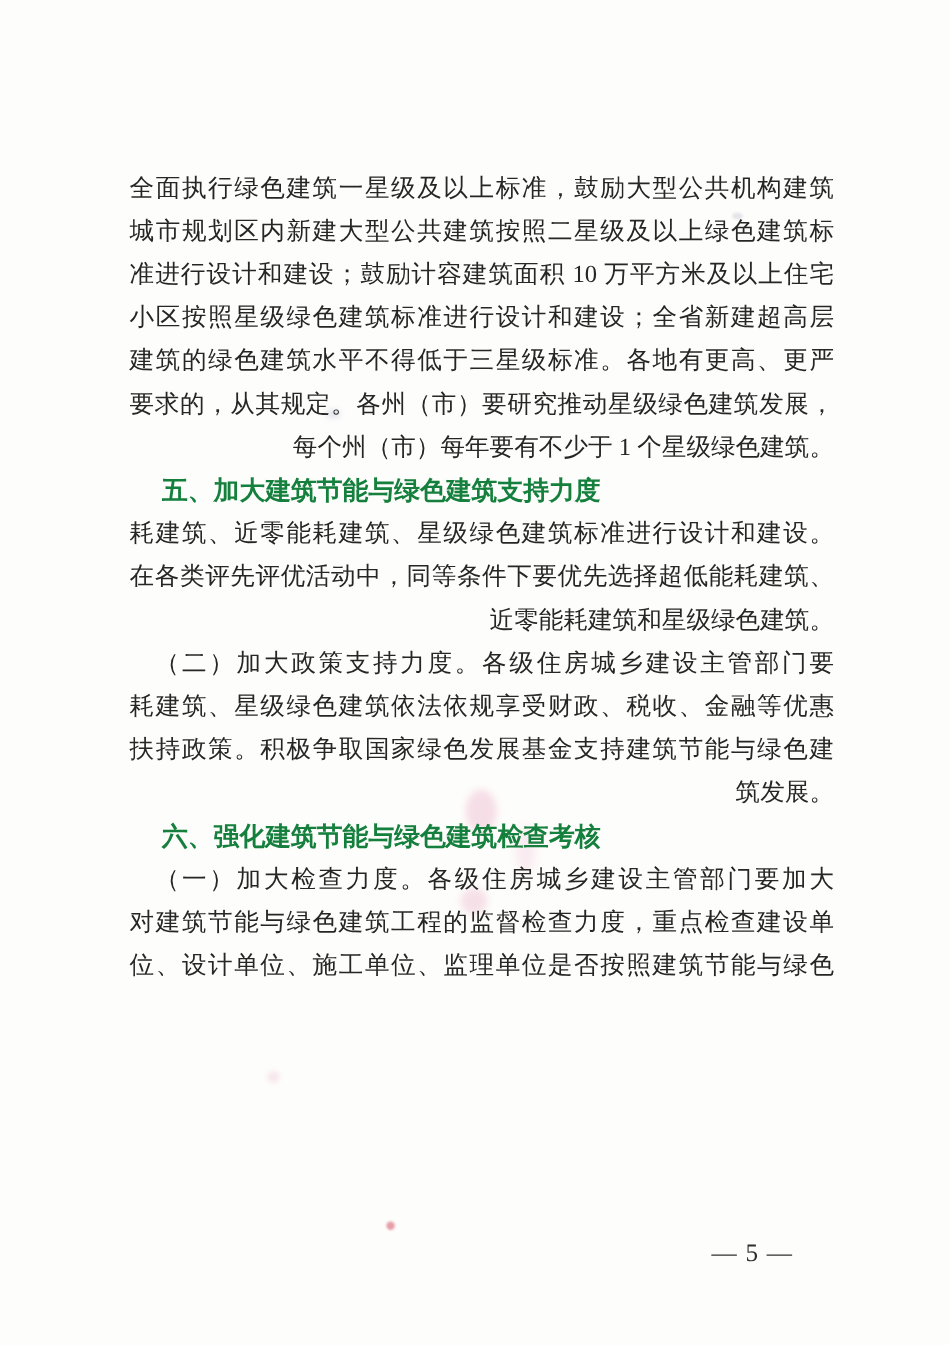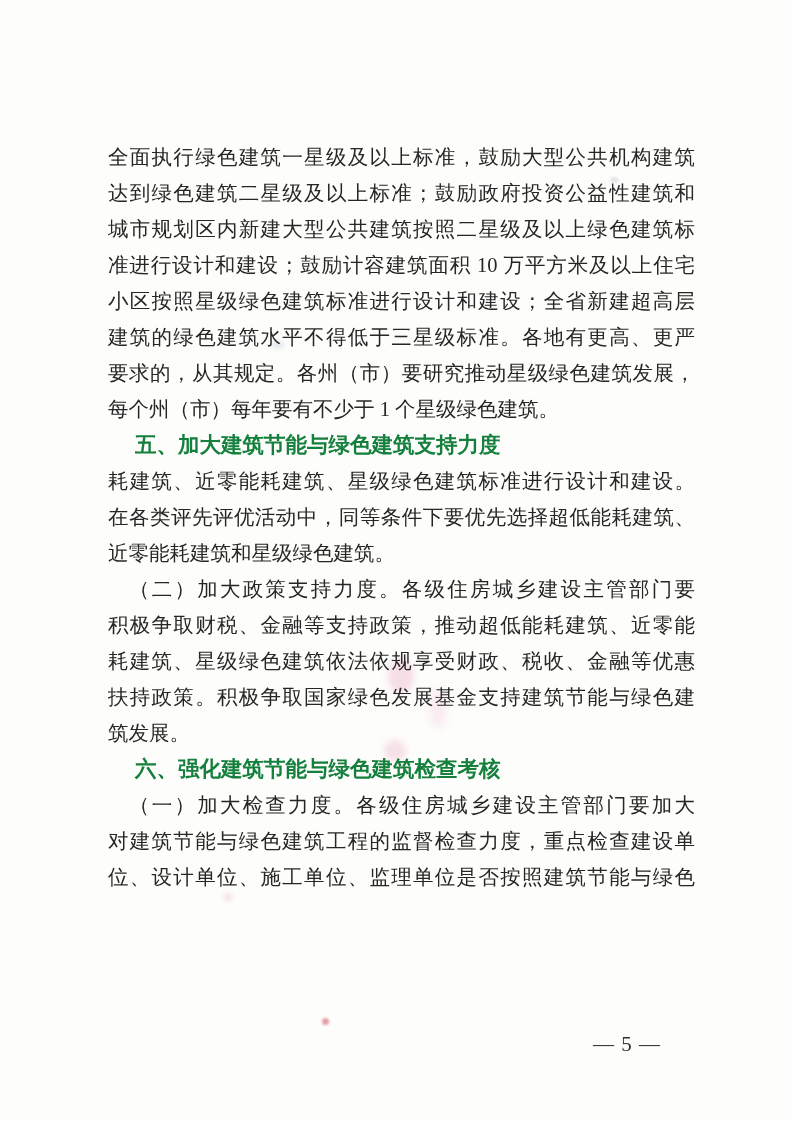--- a/index.html
+++ b/index.html
@@ -22,21 +22,21 @@
     line-height: 36px;
     height: 36px;
     color: #262626;
     letter-spacing: 0;
   }
   .just {
     text-align: justify;
     text-align-last: justify;
     text-justify: inter-character;
   }
-  .plain { text-align: left; }
+  .plain { text-align: right; }
   .indent { text-indent: 21px; }
   .heading {
     font-family: "Liberation Sans", sans-serif;
     font-weight: bold;
     font-size: 21.5px;
     text-indent: 27px;
     color: #15803d;
     text-align: left;
     text-align-last: left;
   }
@@ -72,33 +72,31 @@
   <div class="artifact a1"></div>
   <div class="artifact a2"></div>
   <div class="artifact a3"></div>
   <div class="artifact a4"></div>
   <div class="artifact a5"></div>
   <div class="artifact a6"></div>
   <div class="artifact a7"></div>
 
   <div class="text-block">
       <div class="line just">全面执行绿色建筑一星级及以上标准，鼓励大型公共机构建筑</div>
-      <div class="line just">达到绿色建筑二星级及以上标准；鼓励政府投资公益性建筑和</div>
       <div class="line just">城市规划区内新建大型公共建筑按照二星级及以上绿色建筑标</div>
       <div class="line just">准进行设计和建设；鼓励计容建筑面积 10 万平方米及以上住宅</div>
       <div class="line just">小区按照星级绿色建筑标准进行设计和建设；全省新建超高层</div>
       <div class="line just">建筑的绿色建筑水平不得低于三星级标准。各地有更高、更严</div>
       <div class="line just">要求的，从其规定。各州（市）要研究推动星级绿色建筑发展，</div>
       <div class="line plain">每个州（市）每年要有不少于 1 个星级绿色建筑。</div>
       <div class="line heading">五、加大建筑节能与绿色建筑支持力度</div>
       <div class="line just">耗建筑、近零能耗建筑、星级绿色建筑标准进行设计和建设。</div>
       <div class="line just">在各类评先评优活动中，同等条件下要优先选择超低能耗建筑、</div>
       <div class="line plain">近零能耗建筑和星级绿色建筑。</div>
       <div class="line just indent">（二）加大政策支持力度。各级住房城乡建设主管部门要</div>
-      <div class="line just">积极争取财税、金融等支持政策，推动超低能耗建筑、近零能</div>
       <div class="line just">耗建筑、星级绿色建筑依法依规享受财政、税收、金融等优惠</div>
       <div class="line just">扶持政策。积极争取国家绿色发展基金支持建筑节能与绿色建</div>
       <div class="line plain">筑发展。</div>
       <div class="line heading">六、强化建筑节能与绿色建筑检查考核</div>
       <div class="line just indent">（一）加大检查力度。各级住房城乡建设主管部门要加大</div>
       <div class="line just">对建筑节能与绿色建筑工程的监督检查力度，重点检查建设单</div>
       <div class="line just">位、设计单位、施工单位、监理单位是否按照建筑节能与绿色</div>
     </div>
 
   <div class="footer">— 5 —</div>

